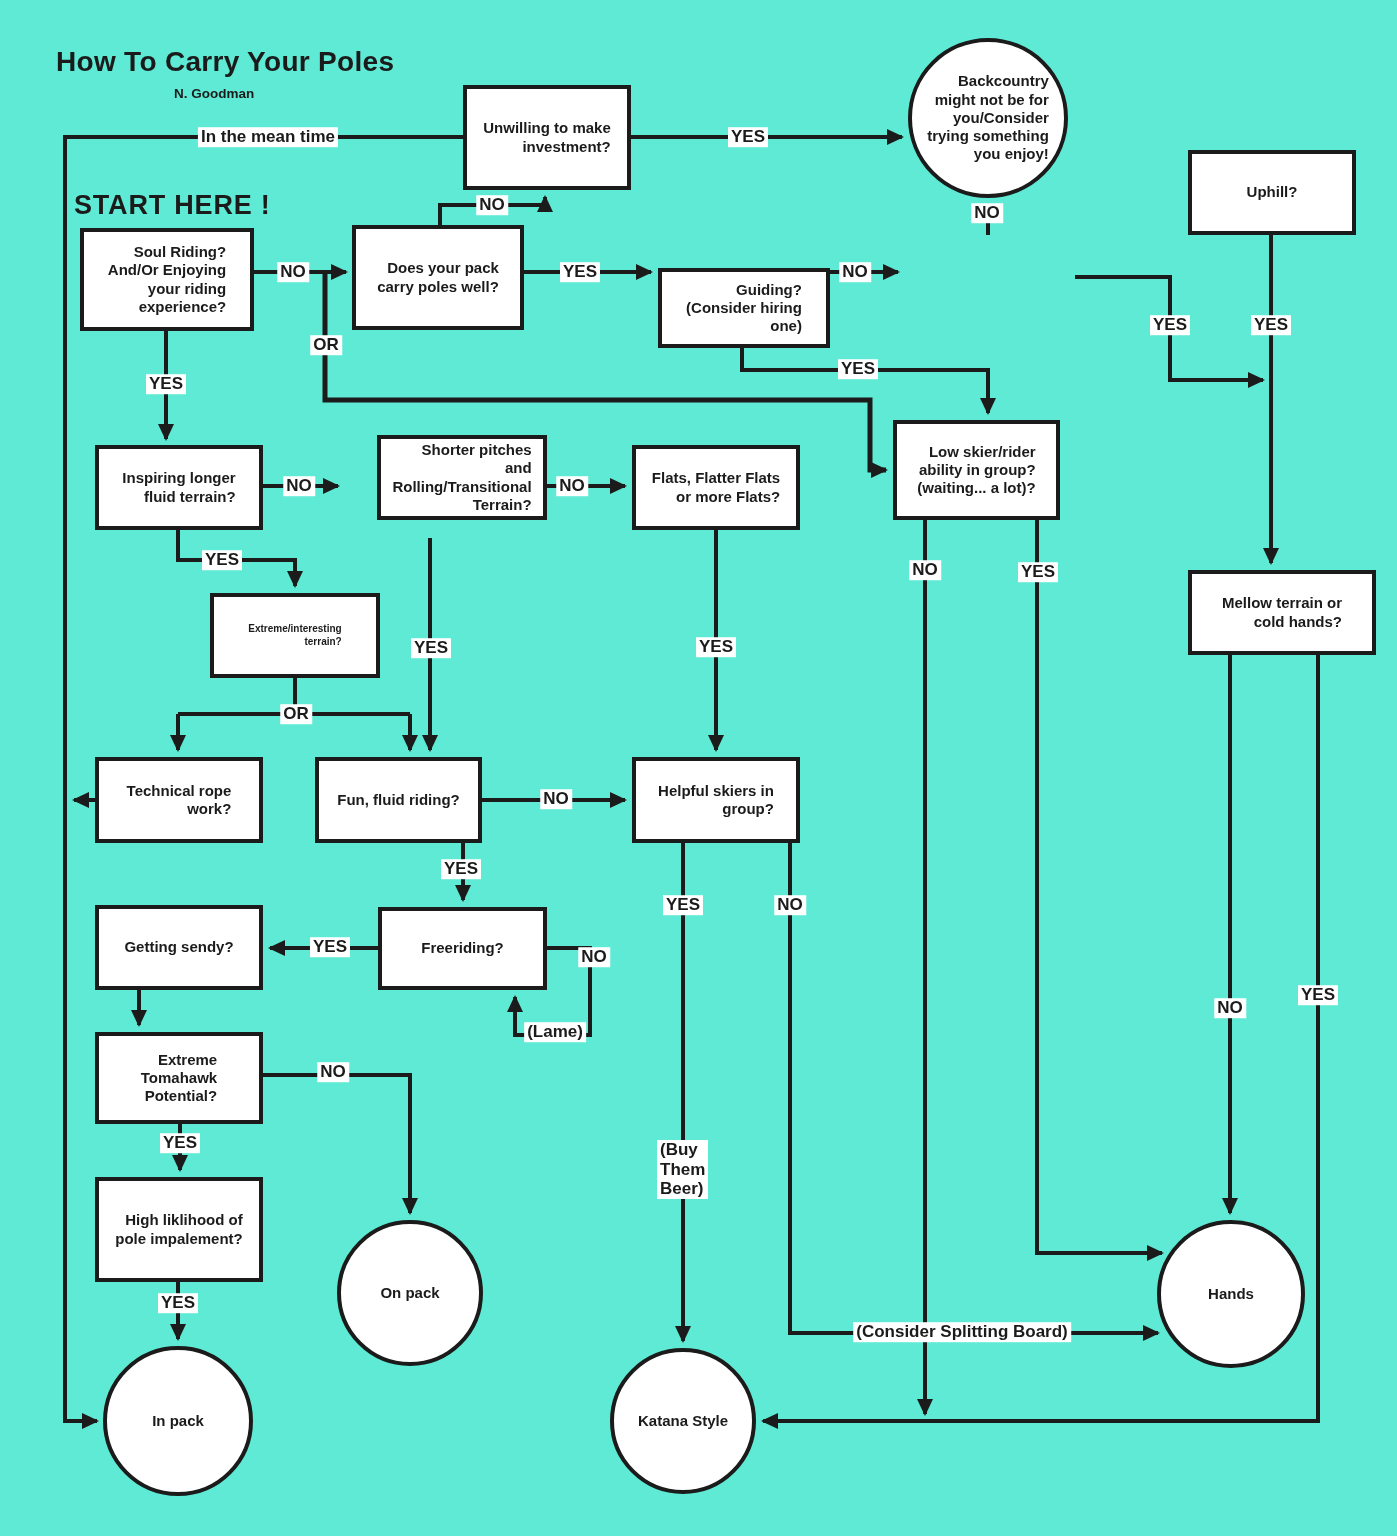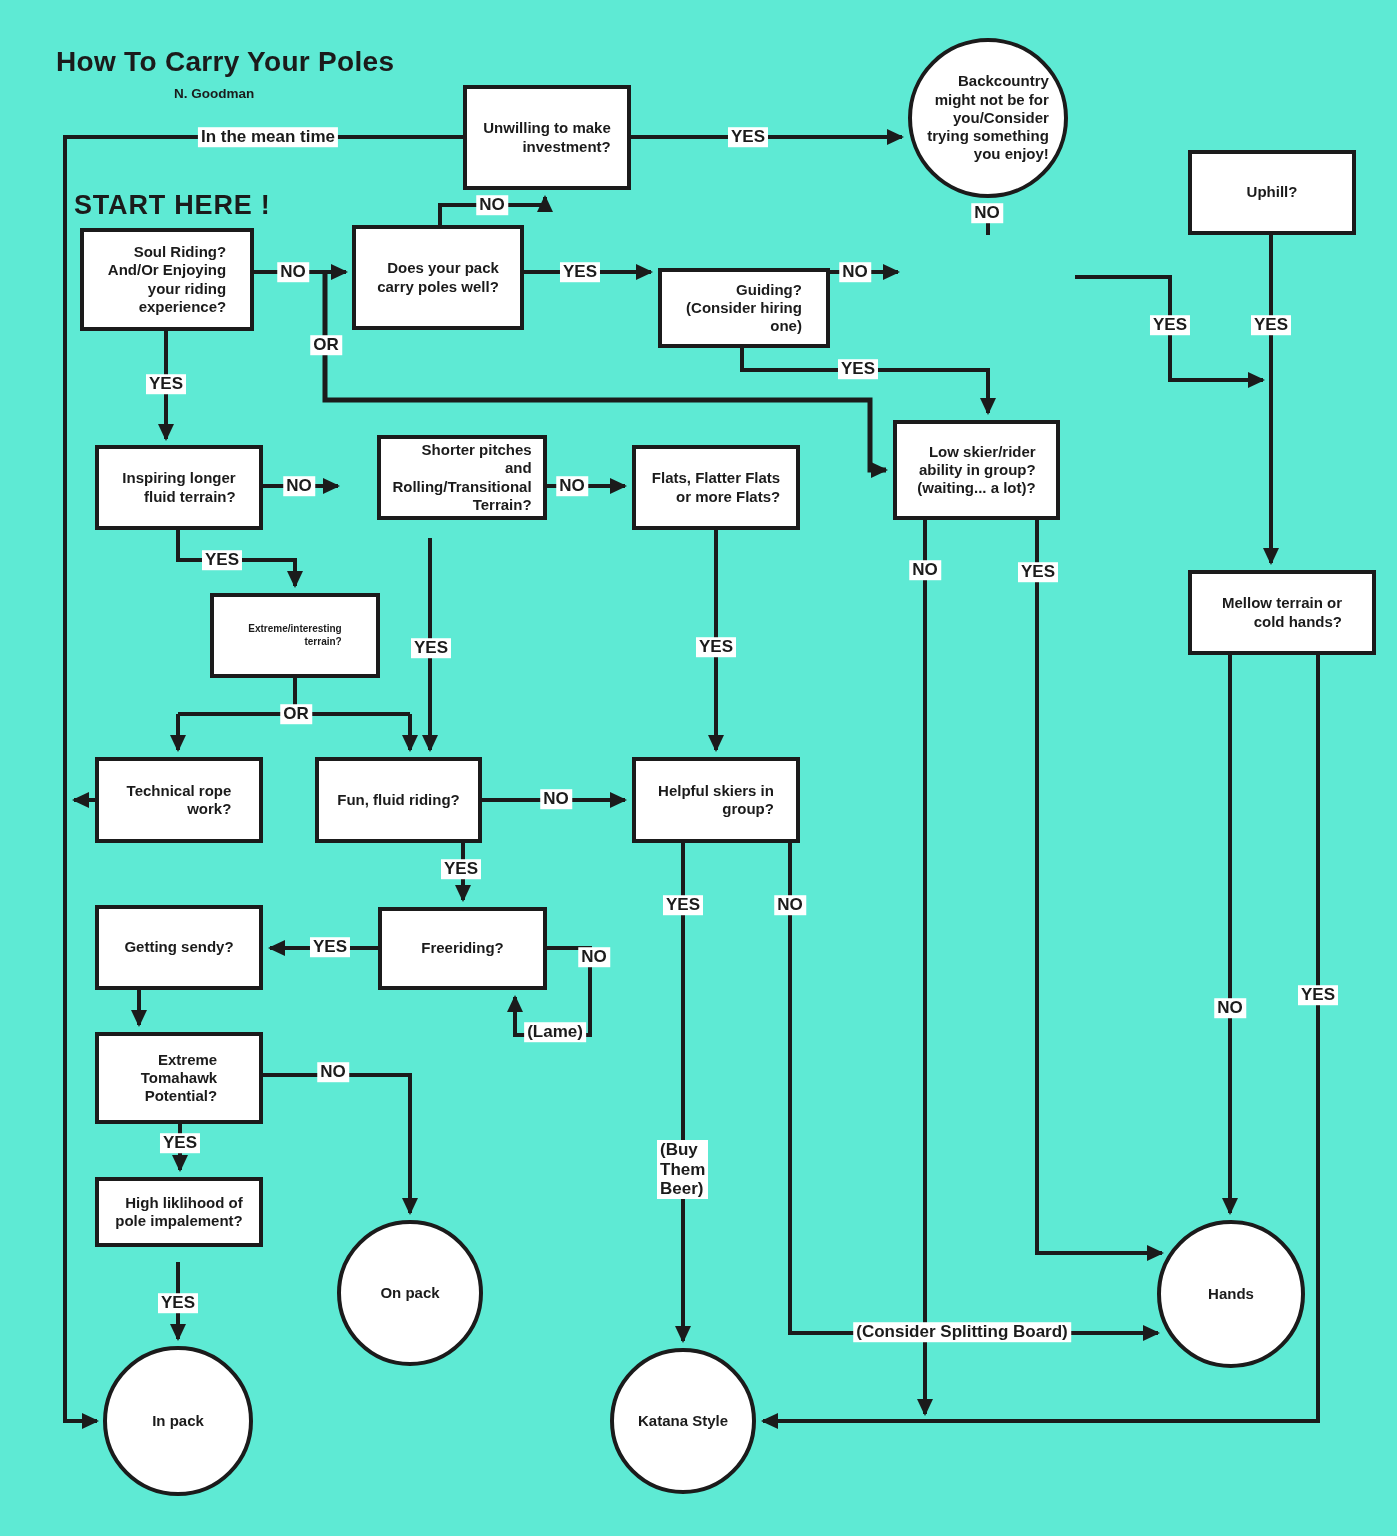--- a/index.html
+++ b/index.html
@@ -102,21 +102,21 @@
   <div class="node" style="left:95px;top:757px;width:168px;height:86px;">Technical rope
 work?</div>
   <div class="node" style="left:315px;top:757px;width:167px;height:86px;">Fun, fluid riding?</div>
   <div class="node" style="left:632px;top:757px;width:168px;height:86px;">Helpful skiers in
 group?</div>
   <div class="node" style="left:95px;top:905px;width:168px;height:85px;">Getting sendy?</div>
   <div class="node" style="left:378px;top:907px;width:169px;height:83px;">Freeriding?</div>
   <div class="node" style="left:95px;top:1032px;width:168px;height:92px;">Extreme
 Tomahawk
 Potential?</div>
-  <div class="node" style="left:95px;top:1177px;width:168px;height:70px;">High liklihood of
+  <div class="node" style="left:95px;top:1177px;width:168px;height:105px;">High liklihood of
 pole impalement?</div>
 
   <div class="node circle" style="left:908px;top:38px;width:160px;height:160px;">Backcountry
 might not be for
 you/Consider
 trying something
 you enjoy!</div>
   <div class="node circle" style="left:337px;top:1220px;width:146px;height:146px;">On pack</div>
   <div class="node circle" style="left:103px;top:1346px;width:150px;height:150px;">In pack</div>
   <div class="node circle" style="left:1157px;top:1220px;width:148px;height:148px;">Hands</div>

